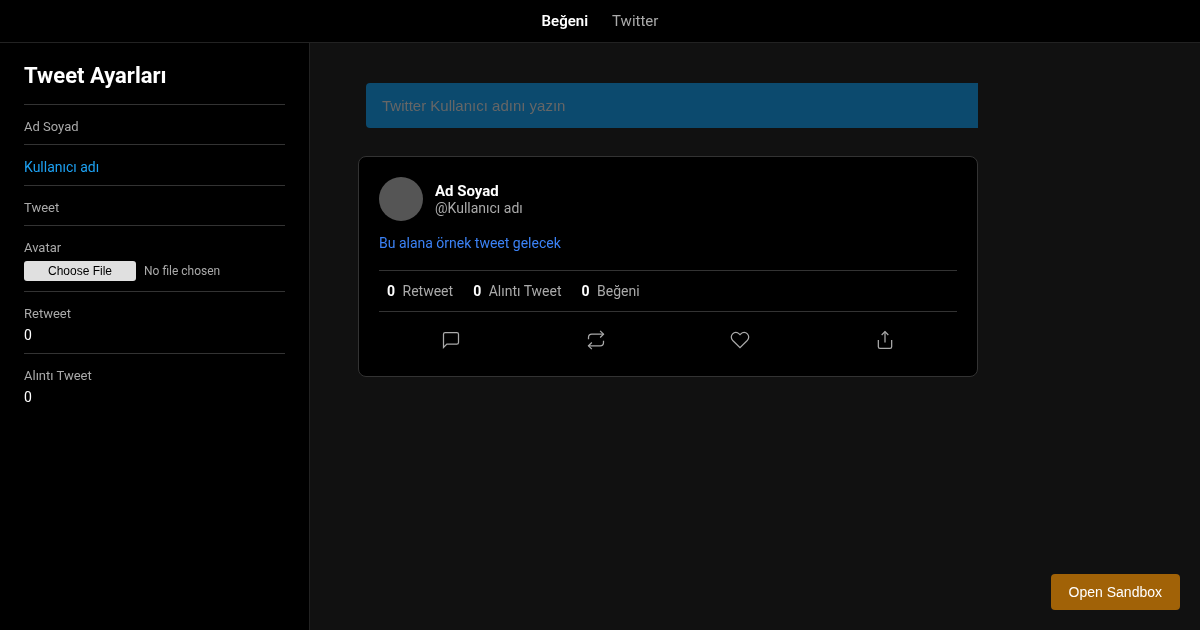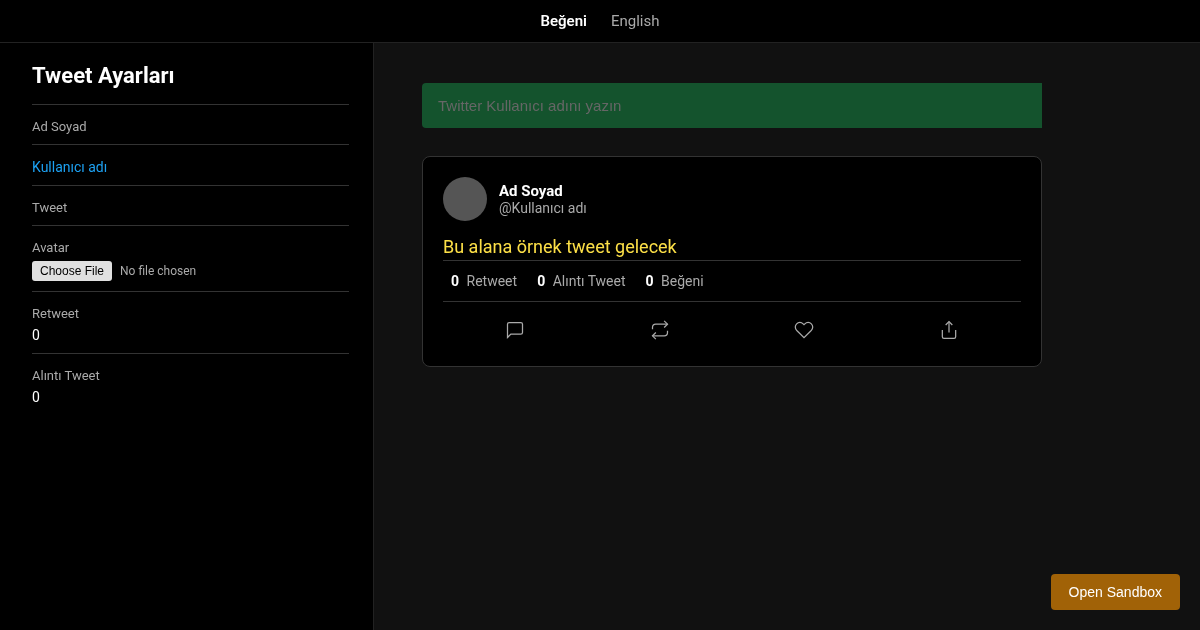--- a/index.html
+++ b/index.html
@@ -45,27 +45,26 @@
 
     
     .main-layout {
       display: flex;
       flex: 1;
       overflow: hidden;
     }
 
     
     .sidebar {
-      width: 366px;
+      width: 310px;
       background-color: #000;
       border-right: 1px solid #222;
       padding: 20px 24px;
       flex-shrink: 0;
       overflow-y: auto;
-      margin-left: 8px;
     }
 
     .sidebar-title {
       font-size: 22px;
       font-weight: 700;
       color: #fff;
       margin-bottom: 16px;
     }
 
     .sidebar-divider {
@@ -104,21 +103,21 @@
       display: flex;
       align-items: center;
       gap: 8px;
       margin-bottom: 6px;
     }
 
     .choose-file-btn {
       background-color: #e0e0e0;
       color: #000;
       border: none;
-      padding: 3px 8px;
+      padding: 3px 24px;
       font-size: 12px;
       cursor: pointer;
       border-radius: 3px;
     }
 
     .no-file-label {
       font-size: 12px;
       color: #aaa;
     }
 
@@ -136,27 +135,28 @@
     
     .search-row {
       display: flex;
       gap: 0;
       width: 100%;
       max-width: 620px;
     }
 
     .search-input {
       flex: 1;
-      background-color: #14532d;
+      background-color: #0c4a6e;
       border: none;
       color: #aaa;
       font-size: 15px;
       padding: 14px 16px;
       outline: none;
       border-radius: 4px 0 0 4px;
+      margin-left: 8px;
     }
 
     .search-input::placeholder {
       color: #666;
     }
 
     .fetch-button {
       background-color: #1da1f2;
       color: #fff;
       border: none;
@@ -202,22 +202,23 @@
       font-weight: 700;
       color: #fff;
     }
 
     .tweet-username {
       font-size: 14px;
       color: #aaa;
     }
 
     .tweet-body {
-      font-size: 18px;
-      color: #fde047;
+      font-size: 14px;
+      color: #3b82f6;
+      margin-bottom: 16px;
       line-height: 1.5;
     }
 
     .tweet-divider {
       border: none;
       border-top: 1px solid #333;
       margin-bottom: 12px;
     }
 
     .tweet-stats {
@@ -283,21 +284,21 @@
       font-size: 14px;
       cursor: pointer;
       border-radius: 4px;
     }
   </style>
 </head>
 <body>
 
 <nav class="top-nav">
   <span class="nav-link active">Beğeni</span>
-  <span class="nav-link">English</span>
+  <span class="nav-link">Twitter</span>
 </nav>
 
 <div class="main-layout">
 
   <aside class="sidebar">
     <div class="sidebar-title">Tweet Ayarları</div>
     <hr class="sidebar-divider">
 
     <div class="sidebar-section">
       <div class="sidebar-field-label">Ad Soyad</div>

